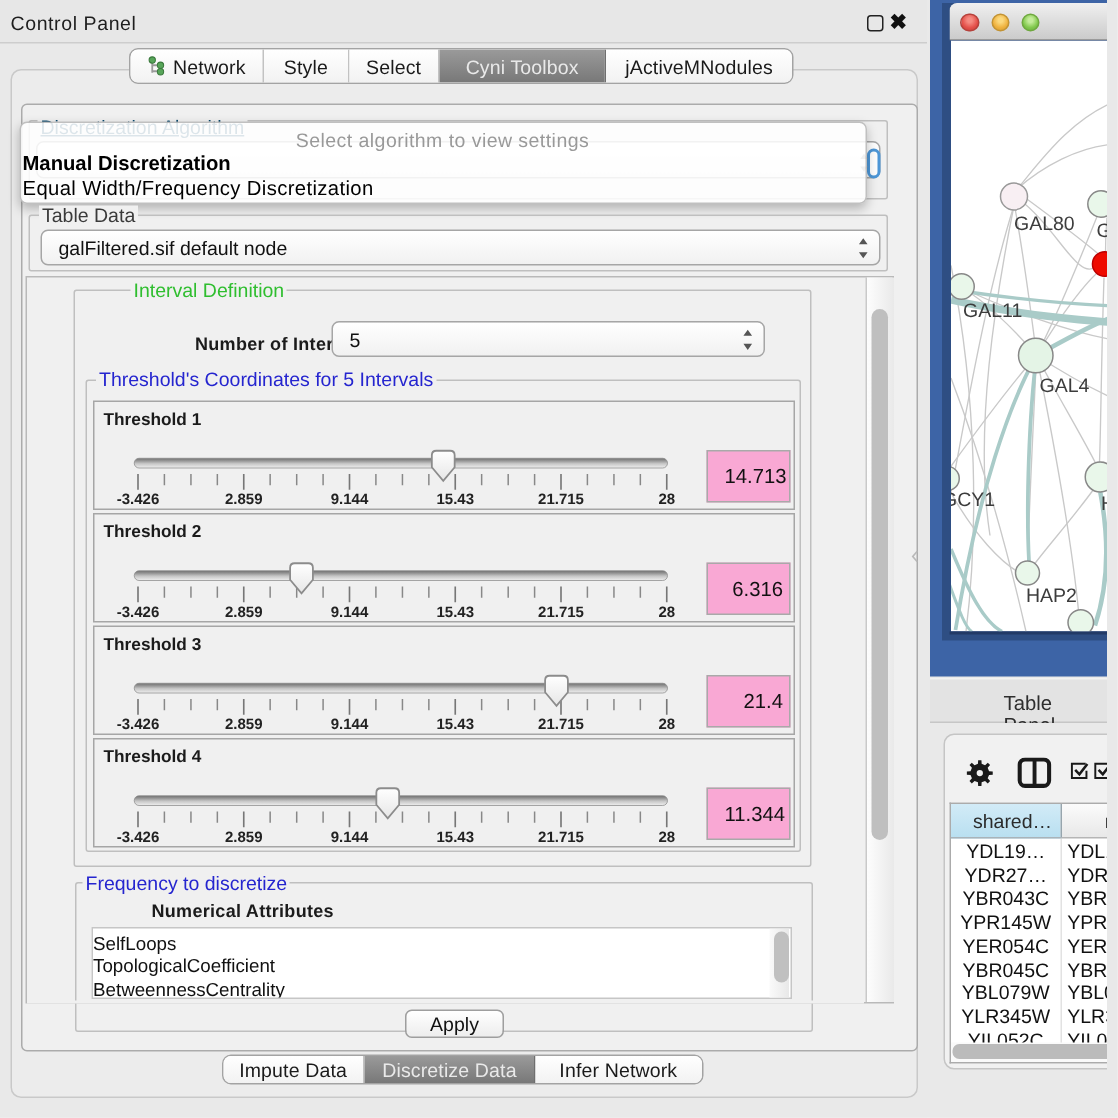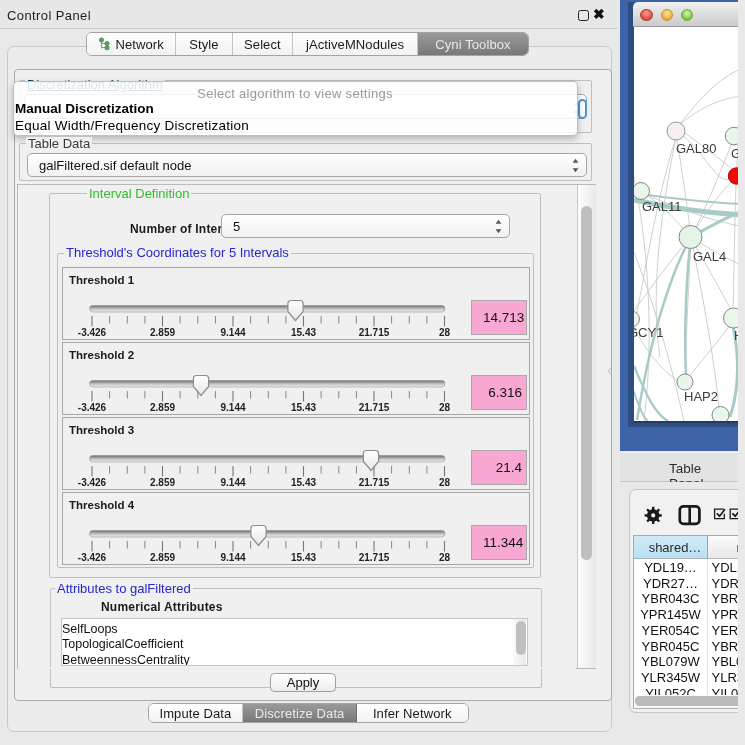--- a/index.html
+++ b/index.html
@@ -37,22 +37,22 @@
     <div class="it" style="width:89px;">
       <svg width="13" height="15" viewBox="0 0 13 15" style="margin-right:4px;">
         <path d="M3.5 3.5 V11.5 M3.5 6.5 H8.5 M3.5 10.5 H8.5" stroke="#9a9a9a" stroke-width="1.2" fill="none"></path>
         <circle cx="3.5" cy="3" r="2.1" fill="#57A559" stroke="#3C7A3E" stroke-width="0.7"></circle>
         <circle cx="9" cy="6.5" r="2.1" fill="#57A559" stroke="#3C7A3E" stroke-width="0.7"></circle>
         <circle cx="9" cy="10.8" r="2.1" fill="#57A559" stroke="#3C7A3E" stroke-width="0.7"></circle>
       </svg>
       Network</div>
     <div class="it" style="width:56px;">Style</div>
     <div class="it" style="width:60px;">Select</div>
+    <div class="it sel" style="width:111px;">Cyni Toolbox</div>
     <div class="it" style="width:125px;">jActiveMNodules</div>
-    <div class="it sel" style="width:111px;">Cyni Toolbox</div>
   </div>
 
   <div class="gbox" style="left:19px;top:80px;width:573px;height:53px;"></div>
   <div class="glab" style="left:25px;top:78px;color:#0c4a6e;text-decoration:underline;">Discretization Algorithm</div>
   <div class="combo" style="left:24px;top:94px;width:563px;height:25px;"></div>
   <div class="abs" style="left:578px;top:98.5px;width:8.5px;height:20px;border:2.2px solid #4D96D6;border-radius:4.5px;box-sizing:border-box;background:#FDFDFD;"></div>
   <svg class="abs" style="left:571.5px;top:102px;" width="8" height="13" viewBox="0 0 8 13">
     <path d="M4 0.5 L6.5 4 H1.5 Z M4 12.5 L1.5 9 H6.5 Z" fill="#9c9c9c"></path>
   </svg>
 
@@ -145,21 +145,21 @@
   <div class="tpanel" style="top:492px;">
     <div class="ttitle">Threshold 4</div>
     <svg class="abs" style="left:0;top:0;" width="400" height="73" viewBox="0 0 400 73">
       <use href="#sldbase"></use>
         <use href="#thumb" x="195.5" y="0"></use>
     </svg>
     <div class="fld" style="left:408px;top:32px;width:56px;height:35px;line-height:33px;padding-right:4px;">11.344</div>
   </div>
 
   <div class="gbox" style="left:50px;top:588px;width:492px;height:100px;"></div>
-  <div class="glab" style="left:55px;top:582px;color:#2525CF;">Attributes to galFiltered</div>
+  <div class="glab" style="left:55px;top:582px;color:#2525CF;">Frequency to discretize</div>
   <div class="abs" style="left:53px;top:600px;font-size:12px;font-weight:bold;letter-spacing:0.2px;color:#1b1b1b;padding-left:48px;">Numerical Attributes</div>
   <div class="abs" style="left:61px;top:617.5px;width:467px;height:48.5px;background:#FFFFFF;border:1px solid #C6C6C6;box-sizing:border-box;overflow:hidden;">
     <div style="font-size:12.5px;color:#111;padding:3px 0 0 0;line-height:15.8px;">SelfLoops<br>TopologicalCoefficient<br>BetweennessCentrality</div>
     <div style="position:absolute;right:1px;top:0;width:13px;height:49px;background:linear-gradient(90deg,#FAFAFA,#E8E8E8);"></div>
     <div style="position:absolute;right:1.5px;top:2px;width:10px;height:34px;background:#C0C0C0;border-radius:5px;"></div>
   </div>
 
   <div class="abs" style="left:18px;top:666.5px;width:558px;height:2px;background:#F0F0F0;"></div>
 
   <div class="abs" style="left:270px;top:672.5px;width:66px;height:19px;background:linear-gradient(#FFFFFF,#EDEDED);border:1px solid #9E9E9E;border-radius:4.5px;box-sizing:border-box;text-align:center;font-size:13px;color:#111;line-height:17px;">Apply</div>

